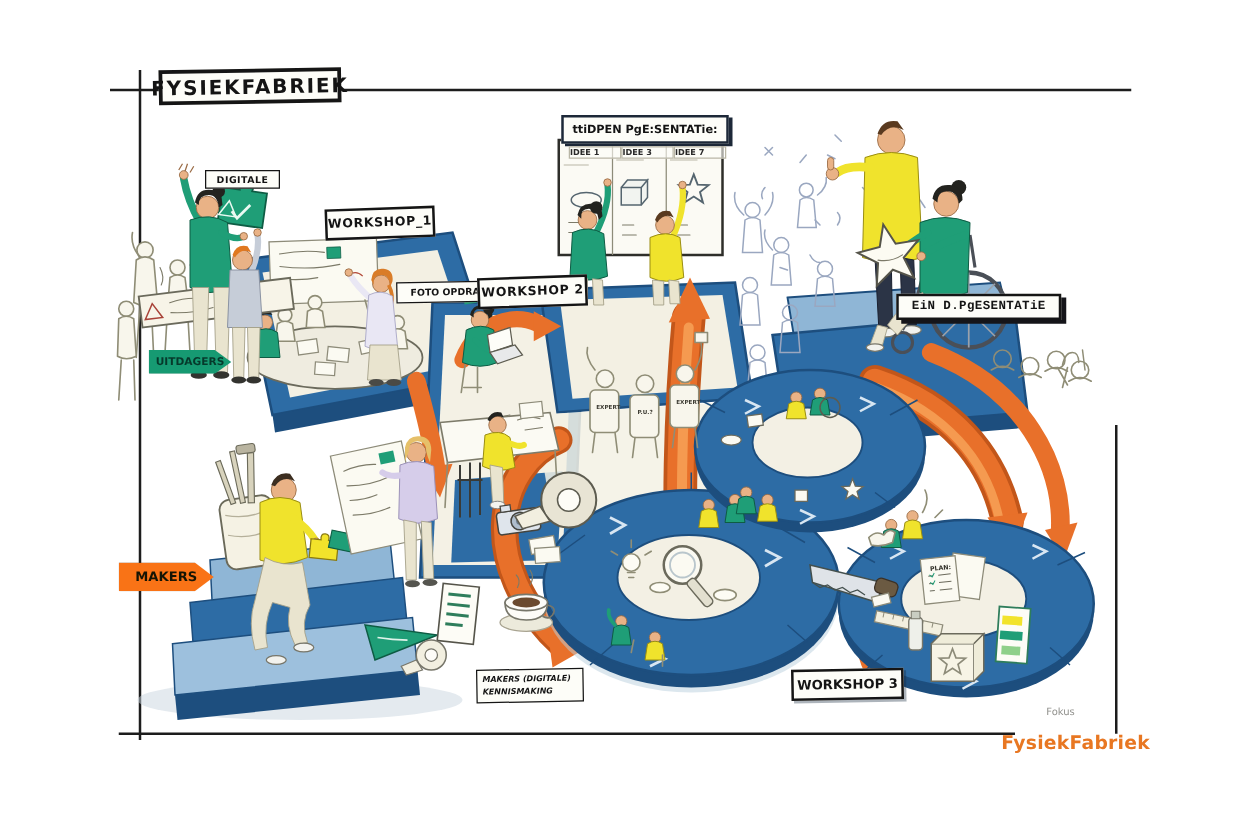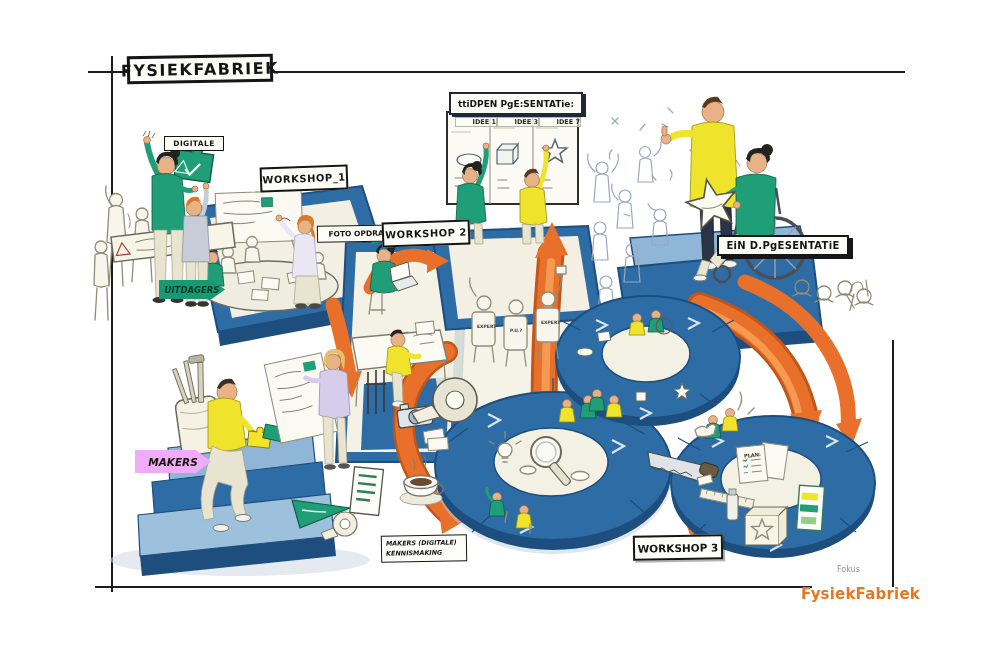--- a/index.html
+++ b/index.html
@@ -10,35 +10,35 @@
   .lbl{position:absolute;background:#fdfdf8;border:2px solid #151515;color:#141414;
        display:flex;align-items:center;justify-content:center;font-weight:bold;
        white-space:nowrap;box-sizing:border-box;}
   #title-box{left:127px;top:55px;width:146px;height:28px;font-size:16px;letter-spacing:1.5px;
        border-width:3px;transform:rotate(-1deg);}
   #obstakel-lbl{left:164px;top:136px;width:60px;height:15px;font-size:7.5px;border-width:1.5px;letter-spacing:.4px;}
   #ws1-lbl{left:260px;top:166px;width:88px;height:25px;font-size:10px;transform:rotate(-2deg);letter-spacing:.5px;}
   #foto-lbl{left:317px;top:225px;width:95px;height:17px;font-size:7.5px;border-width:1.5px;transform:rotate(-1deg);}
   #ws2-lbl{left:382px;top:221px;width:88px;height:25px;font-size:10px;transform:rotate(-2deg);letter-spacing:.5px;}
   #midpres-lbl{left:449px;top:92px;width:134px;height:23px;font-size:9px;border-color:#1d2838;box-shadow:3px 2px 0 #1d2838;}
-  #eindpres-lbl{left:717px;top:235px;width:132px;height:21px;font-size:10px;box-shadow:4px 3px 0 #15151a;letter-spacing:.3px;}
+  #eindpres-lbl{left:717px;top:235px;width:132px;height:21px;font-size:10px;box-shadow:4px 3px 0 #15151a;letter-spacing:.3px;font-family:Liberation Mono, monospace;}
   #ws3-lbl{left:633px;top:535px;width:90px;height:25px;font-size:10.5px;transform:rotate(-1deg);box-shadow:2px 2px 0 rgba(21,40,60,.35);}
   #kennis-lbl{left:381px;top:535px;width:86px;height:27px;font-size:6.4px;border-width:1px;font-style:italic;
        flex-direction:column;align-items:flex-start;line-height:1.5;padding-left:4px;transform:rotate(-1deg);}
   
   .arrow-sign{position:absolute;display:flex;align-items:center;justify-content:center;font-weight:bold;
-       font-style:italic;box-sizing:border-box;padding-right:0;
-       clip-path:polygon(0 0,80% 0,100% 50%,80% 100%,0 100%);margin-left:40px;}
+       box-sizing:border-box;padding-right:0;
+       clip-path:polygon(0 0,80% 0,100% 50%,80% 100%,0 100%);}
   #uitdagers-arrow{left:119px;top:280px;width:66px;height:19px;background:#169a72;color:#06392b;font-size:8.5px;
        filter:drop-shadow(1px 1px 0 #0a523c) drop-shadow(-1px -1px 0 #0a523c);}
-  #makers-arrow{left:95px;top:450px;width:76px;height:23px;background:#f0abfc;color:#141404;font-size:10.5px;
+  #makers-arrow{left:95px;top:450px;width:76px;height:23px;background:#f97316;color:#141404;font-size:10.5px;
        filter:drop-shadow(1px 1px 0 #222) drop-shadow(-1px -1px 0 #222);}
   
   .idee{position:absolute;top:117px;width:40px;font-size:6.5px;font-weight:bold;color:#2a2a2a;
-       text-align:right;border:1px solid #b9b6a6;background:rgba(253,253,248,.6);}
+       text-align:left;border:1px solid #b9b6a6;background:rgba(253,253,248,.6);}
   #idee-1{left:455px;} #idee-2{left:497px;} #idee-3{left:539px;}
   .expert-lbl{position:absolute;font-size:4.5px;font-weight:600;color:#3d3c33;background:none;border:none;}
   #expert-1{left:477px;top:324px;} #expert-2{left:510px;top:328px;} #expert-3{left:541px;top:320px;}
   #plan-lbl{position:absolute;left:744px;top:452px;font-size:5px;font-weight:bold;color:#33322b;transform:rotate(-6deg);}
   #fokus-credit{position:absolute;left:827px;top:565px;font-size:8px;color:#90908c;margin-left:10px;}
   #brand-wordmark{position:absolute;left:801px;top:585px;font-size:15px;font-weight:600;color:#e87722;letter-spacing:.2px;}
   
   .skin{fill:#e9b286;stroke:#9a6b45;stroke-width:.7;}
   .green{fill:#1f9e77;stroke:#0e male?} 
   .green{fill:#1f9e77;stroke:#0e5c44;stroke-width:.8;}

